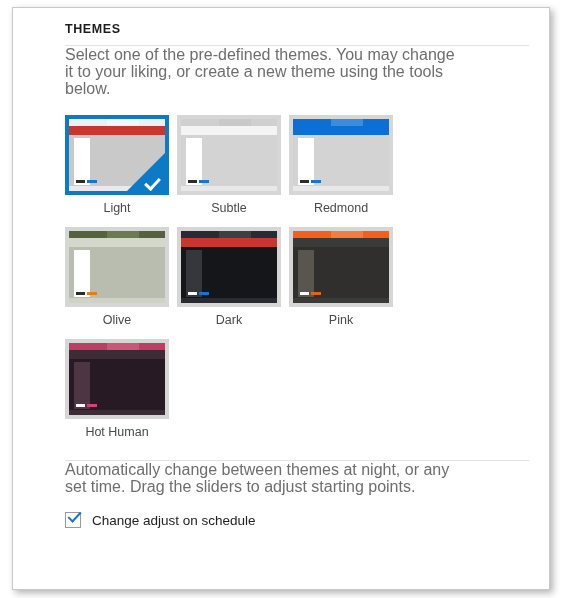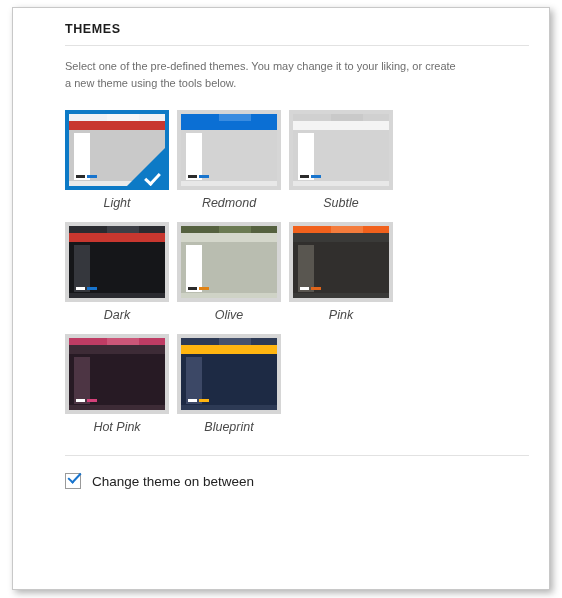--- a/index.html
+++ b/index.html
@@ -34,34 +34,33 @@
     letter-spacing: 0.6px;
     color: #1d1d1d;
     padding-top: 14px;
   }
   .sec-rule {
     margin-top: 9px;
     height: 1px;
     background: #e2e2e2;
   }
   .sec-desc {
-    margin-top: 12px;
-    font-size: 11px;
+    margin-top: 0;
+    font-size: 16px;
     line-height: 17px;
     color: #6e6e6e;
     max-width: 392px;
   }
 
   
   .theme-grid {
     margin-top: 18px;
     display: flex;
     flex-wrap: wrap;
     width: 440px;
-    font-style: italic;
   }
   .theme-cell {
     width: 112px;
     margin-bottom: 12px;
     cursor: pointer;
   }
   .thumb-wrap {
     position: relative;
     width: 104px; height: 80px;
   }
@@ -158,80 +157,80 @@
                 <div class="t-dash2" style="background: rgb(24, 116, 205);"></div>
                 <div class="check-corner" style="border-bottom-color: rgb(13, 122, 198);"></div>
                 <div class="check-mark"></div>
               </div>
             </div>
             <div class="theme-label">Light</div>
           </div>
           <div class="theme-cell">
             <div class="thumb-wrap">
               <div class="thumb" style="border-color: rgb(214, 214, 214);">
+                <div class="t-topstrip" style="background: rgb(208, 208, 208);"></div>
+                <div class="t-bar" style="background: rgb(244, 244, 244);"></div>
+                <div class="t-body" style="background: rgb(211, 211, 211);"></div>
+                <div class="t-footer" style="background: rgb(232, 232, 232);"></div>
+                <div class="t-side" style="background: rgb(255, 255, 255);"></div>
+                <div class="t-tab" style="background: rgb(201, 201, 201);"></div>
+                <div class="t-tab2" style="background: rgb(208, 208, 208);"></div>
+                <div class="t-dash1" style="background: rgb(43, 43, 43);"></div>
+                <div class="t-dash2" style="background: rgb(24, 116, 205);"></div>
+              </div>
+            </div>
+            <div class="theme-label">Subtle</div>
+          </div>
+          <div class="theme-cell">
+            <div class="thumb-wrap">
+              <div class="thumb" style="border-color: rgb(214, 214, 214);">
                 <div class="t-topstrip" style="background: rgb(11, 111, 212);"></div>
                 <div class="t-bar" style="background: rgb(11, 111, 212);"></div>
                 <div class="t-body" style="background: rgb(211, 211, 211);"></div>
                 <div class="t-footer" style="background: rgb(232, 232, 232);"></div>
                 <div class="t-side" style="background: rgb(255, 255, 255);"></div>
                 <div class="t-tab" style="background: rgb(58, 140, 224);"></div>
                 <div class="t-tab2" style="background: rgb(11, 111, 212);"></div>
                 <div class="t-dash1" style="background: rgb(43, 43, 43);"></div>
                 <div class="t-dash2" style="background: rgb(24, 116, 205);"></div>
               </div>
             </div>
             <div class="theme-label">Redmond</div>
           </div>
           <div class="theme-cell">
             <div class="thumb-wrap">
               <div class="thumb" style="border-color: rgb(214, 214, 214);">
-                <div class="t-topstrip" style="background: rgb(208, 208, 208);"></div>
-                <div class="t-bar" style="background: rgb(244, 244, 244);"></div>
-                <div class="t-body" style="background: rgb(211, 211, 211);"></div>
-                <div class="t-footer" style="background: rgb(232, 232, 232);"></div>
-                <div class="t-side" style="background: rgb(255, 255, 255);"></div>
-                <div class="t-tab" style="background: rgb(201, 201, 201);"></div>
-                <div class="t-tab2" style="background: rgb(208, 208, 208);"></div>
-                <div class="t-dash1" style="background: rgb(43, 43, 43);"></div>
-                <div class="t-dash2" style="background: rgb(24, 116, 205);"></div>
-              </div>
-            </div>
-            <div class="theme-label">Subtle</div>
+                <div class="t-topstrip" style="background: rgb(85, 97, 63);"></div>
+                <div class="t-bar" style="background: rgb(212, 215, 203);"></div>
+                <div class="t-body" style="background: rgb(185, 189, 176);"></div>
+                <div class="t-footer" style="background: rgb(207, 211, 198);"></div>
+                <div class="t-side" style="background: rgb(255, 255, 255);"></div>
+                <div class="t-tab" style="background: rgb(107, 122, 82);"></div>
+                <div class="t-tab2" style="background: rgb(85, 97, 63);"></div>
+                <div class="t-dash1" style="background: rgb(43, 43, 43);"></div>
+                <div class="t-dash2" style="background: rgb(224, 130, 20);"></div>
+              </div>
+            </div>
+            <div class="theme-label">Olive</div>
           </div>
           <div class="theme-cell">
             <div class="thumb-wrap">
               <div class="thumb" style="border-color: rgb(214, 214, 214);">
                 <div class="t-topstrip" style="background: rgb(42, 43, 48);"></div>
                 <div class="t-bar" style="background: rgb(200, 55, 47);"></div>
                 <div class="t-body" style="background: rgb(21, 22, 25);"></div>
                 <div class="t-footer" style="background: rgb(42, 43, 48);"></div>
                 <div class="t-side" style="background: rgb(53, 55, 61);"></div>
                 <div class="t-tab" style="background: rgb(61, 63, 70);"></div>
                 <div class="t-tab2" style="background: rgb(42, 43, 48);"></div>
                 <div class="t-dash1" style="background: rgb(255, 255, 255);"></div>
                 <div class="t-dash2" style="background: rgb(24, 116, 205);"></div>
               </div>
             </div>
             <div class="theme-label">Dark</div>
-          </div>
-          <div class="theme-cell">
-            <div class="thumb-wrap">
-              <div class="thumb" style="border-color: rgb(214, 214, 214);">
-                <div class="t-topstrip" style="background: rgb(85, 97, 63);"></div>
-                <div class="t-bar" style="background: rgb(212, 215, 203);"></div>
-                <div class="t-body" style="background: rgb(185, 189, 176);"></div>
-                <div class="t-footer" style="background: rgb(207, 211, 198);"></div>
-                <div class="t-side" style="background: rgb(255, 255, 255);"></div>
-                <div class="t-tab" style="background: rgb(107, 122, 82);"></div>
-                <div class="t-tab2" style="background: rgb(85, 97, 63);"></div>
-                <div class="t-dash1" style="background: rgb(43, 43, 43);"></div>
-                <div class="t-dash2" style="background: rgb(224, 130, 20);"></div>
-              </div>
-            </div>
-            <div class="theme-label">Olive</div>
           </div>
           <div class="theme-cell">
             <div class="thumb-wrap">
               <div class="thumb" style="border-color: rgb(214, 214, 214);">
                 <div class="t-topstrip" style="background: rgb(241, 97, 28);"></div>
                 <div class="t-bar" style="background: rgb(58, 58, 56);"></div>
                 <div class="t-body" style="background: rgb(49, 47, 45);"></div>
                 <div class="t-footer" style="background: rgb(58, 58, 56);"></div>
                 <div class="t-side" style="background: rgb(89, 86, 80);"></div>
                 <div class="t-tab" style="background: rgb(244, 124, 60);"></div>
@@ -249,44 +248,29 @@
                 <div class="t-bar" style="background: rgb(61, 43, 54);"></div>
                 <div class="t-body" style="background: rgb(39, 26, 36);"></div>
                 <div class="t-footer" style="background: rgb(61, 43, 54);"></div>
                 <div class="t-side" style="background: rgb(77, 53, 68);"></div>
                 <div class="t-tab" style="background: rgb(204, 86, 120);"></div>
                 <div class="t-tab2" style="background: rgb(191, 60, 100);"></div>
                 <div class="t-dash1" style="background: rgb(255, 255, 255);"></div>
                 <div class="t-dash2" style="background: rgb(213, 65, 122);"></div>
               </div>
             </div>
-            <div class="theme-label">Hot Pink</div>
-          </div>
-          <div class="theme-cell">
-            <div class="thumb-wrap">
-              <div class="thumb" style="border-color: rgb(214, 214, 214);">
-                <div class="t-topstrip" style="background: rgb(45, 58, 85);"></div>
-                <div class="t-bar" style="background: rgb(255, 181, 16);"></div>
-                <div class="t-body" style="background: rgb(29, 42, 68);"></div>
-                <div class="t-footer" style="background: rgb(45, 58, 85);"></div>
-                <div class="t-side" style="background: rgb(60, 72, 102);"></div>
-                <div class="t-tab" style="background: rgb(70, 82, 109);"></div>
-                <div class="t-tab2" style="background: rgb(45, 58, 85);"></div>
-                <div class="t-dash1" style="background: rgb(255, 255, 255);"></div>
-                <div class="t-dash2" style="background: rgb(255, 181, 16);"></div>
-              </div>
-            </div>
-            <div class="theme-label">Blueprint</div>
+            <div class="theme-label">Hot Human</div>
           </div>
         </div>
 
       <div class="sec-rule"></div>
+      <div class="sec-desc">Automatically change between themes at night, or any set time. Drag the sliders to adjust starting points.</div>
 
       <div class="check-row">
         <div class="cbox">
           <i></i>
         </div>
-        <div class="check-text">Change theme on between</div>
+        <div class="check-text">Change adjust on schedule</div>
       </div>
 
     </div>
   </div>
 </div>
 
 </body></html>

